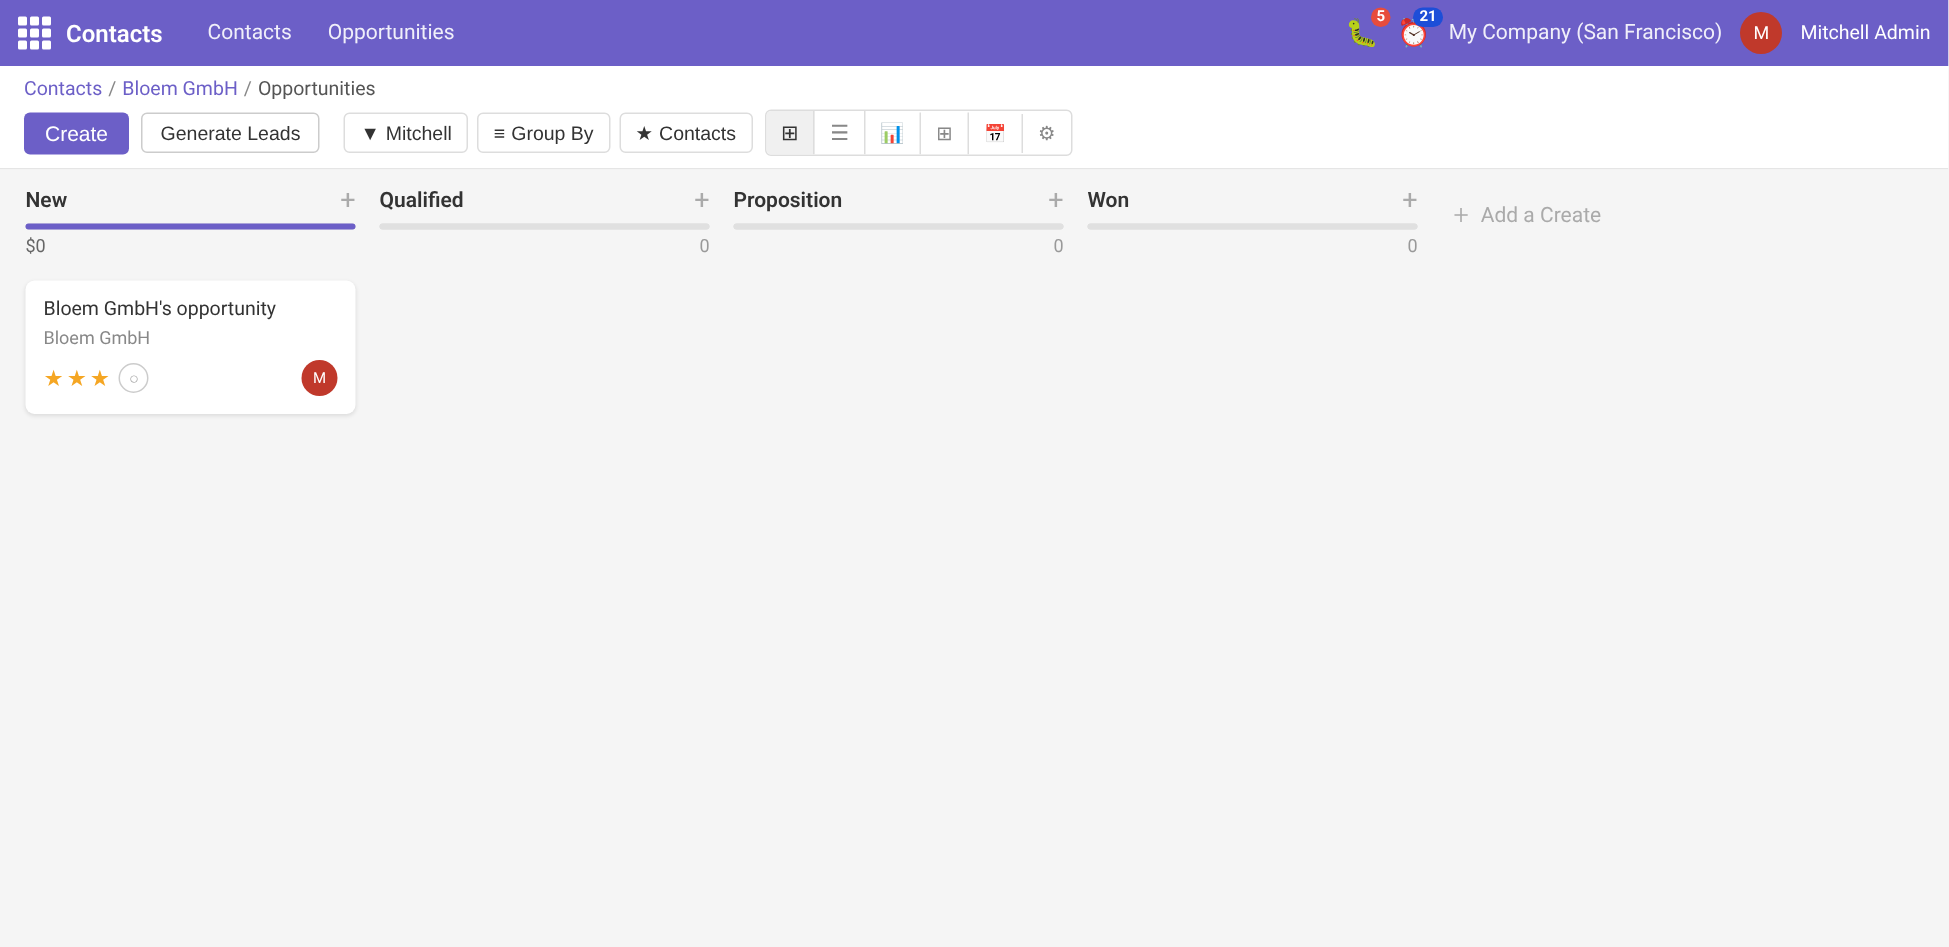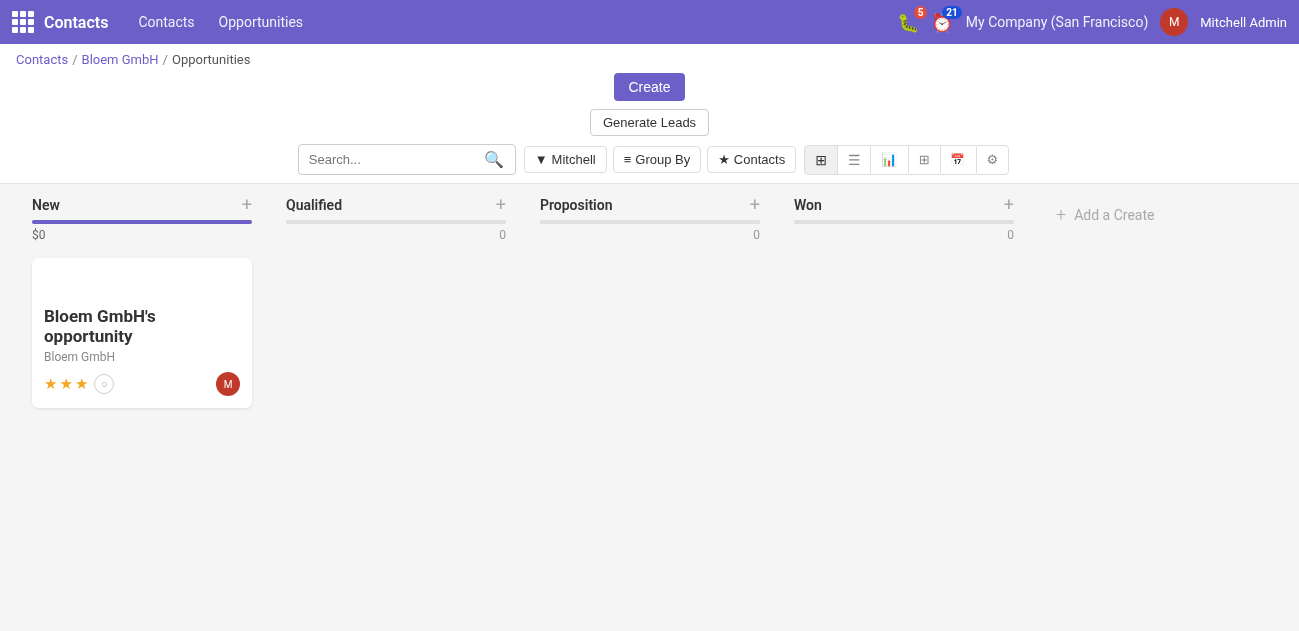--- a/index.html
+++ b/index.html
@@ -107,22 +107,22 @@
       font-size: 14px;
       display: flex;
       align-items: center;
     }
     .view-btn:last-child { border-right: none; }
     .view-btn.active { background: #f0f0f0; color: #333; }
 
     
     .kanban-board {
       display: flex;
-      padding: 12px 32px;
-      gap: 34px;
+      padding: 12px 17px;
+      gap: 16px;
       align-items: flex-start;
     }
     .kanban-col {
       width: 220px;
       flex-shrink: 0;
     }
     .kanban-col-header {
       display: flex;
       align-items: center;
       justify-content: space-between;
@@ -169,25 +169,24 @@
     
     .kanban-card {
       background: white;
       border-radius: 6px;
       padding: 12px;
       box-shadow: 0 1px 3px rgba(0,0,0,0.1);
       cursor: pointer;
       margin-bottom: 8px;
     }
     .kanban-card-title {
-      font-size: 17px;
-      font-weight: 700;
+      font-size: 13px;
+      font-weight: 400;
       color: #333;
       margin-bottom: 4px;
-      margin-top: 36px;
     }
     .kanban-card-sub {
       font-size: 12px;
       color: #888;
       margin-bottom: 8px;
     }
     .kanban-card-footer {
       display: flex;
       align-items: center;
       justify-content: space-between;
@@ -296,30 +295,26 @@
       <div style="display:flex; align-items:center; font-size:13px;">
         <span class="breadcrumb-link">Contacts</span>
         <span class="breadcrumb-sep">/</span>
         <span class="breadcrumb-link">Bloem GmbH</span>
         <span class="breadcrumb-sep">/</span>
         <span class="breadcrumb-current">Opportunities</span>
       </div>
     </div>
   </div>
 
-  <div style="display:flex; align-items:center; padding: 0 16px 8px; gap: 8px; flex-direction: column;">
+  <div style="display:flex; align-items:center; padding: 0 16px 8px; gap: 8px;">
     <button class="btn-create">Create</button>
     <button class="btn-secondary">Generate Leads</button>
 
     <div style="flex:1; display:flex; align-items:center; gap:8px; margin-left: 8px;">
 
-      <div class="search-container" style="flex:1;">
-        <input class="search-input" type="text" placeholder="Search..." style="">
-        <span class="search-icon-btn">🔍</span>
-      </div>
 
       <div class="filter-controls">
         <button class="filter-btn">
           <span>▼</span>
           <span>Mitchell</span>
         </button>
         <button class="filter-btn">
           <span>≡</span>
           <span>Group By</span>
         </button>

